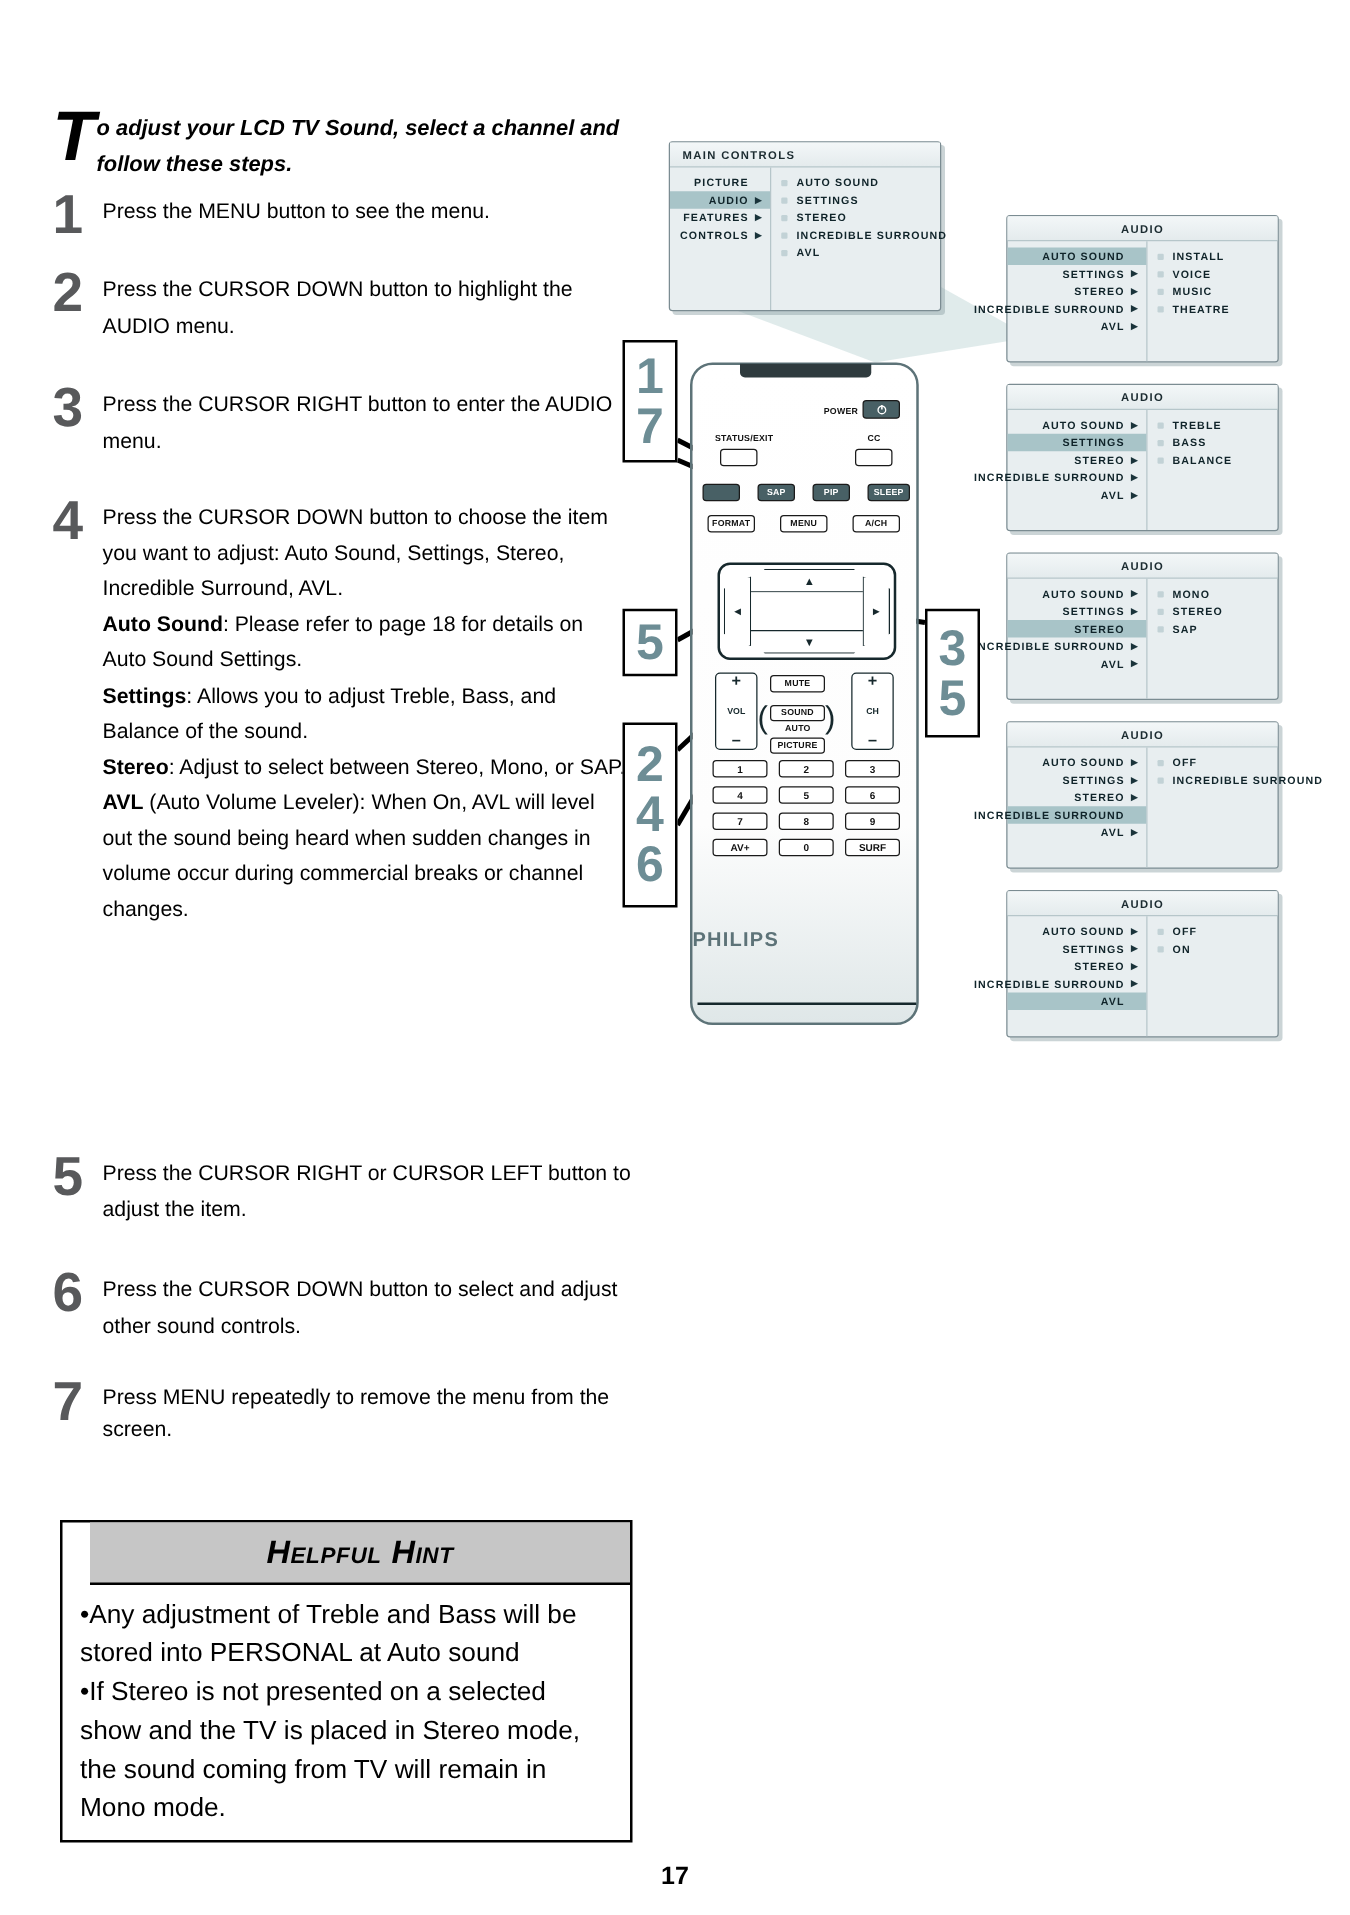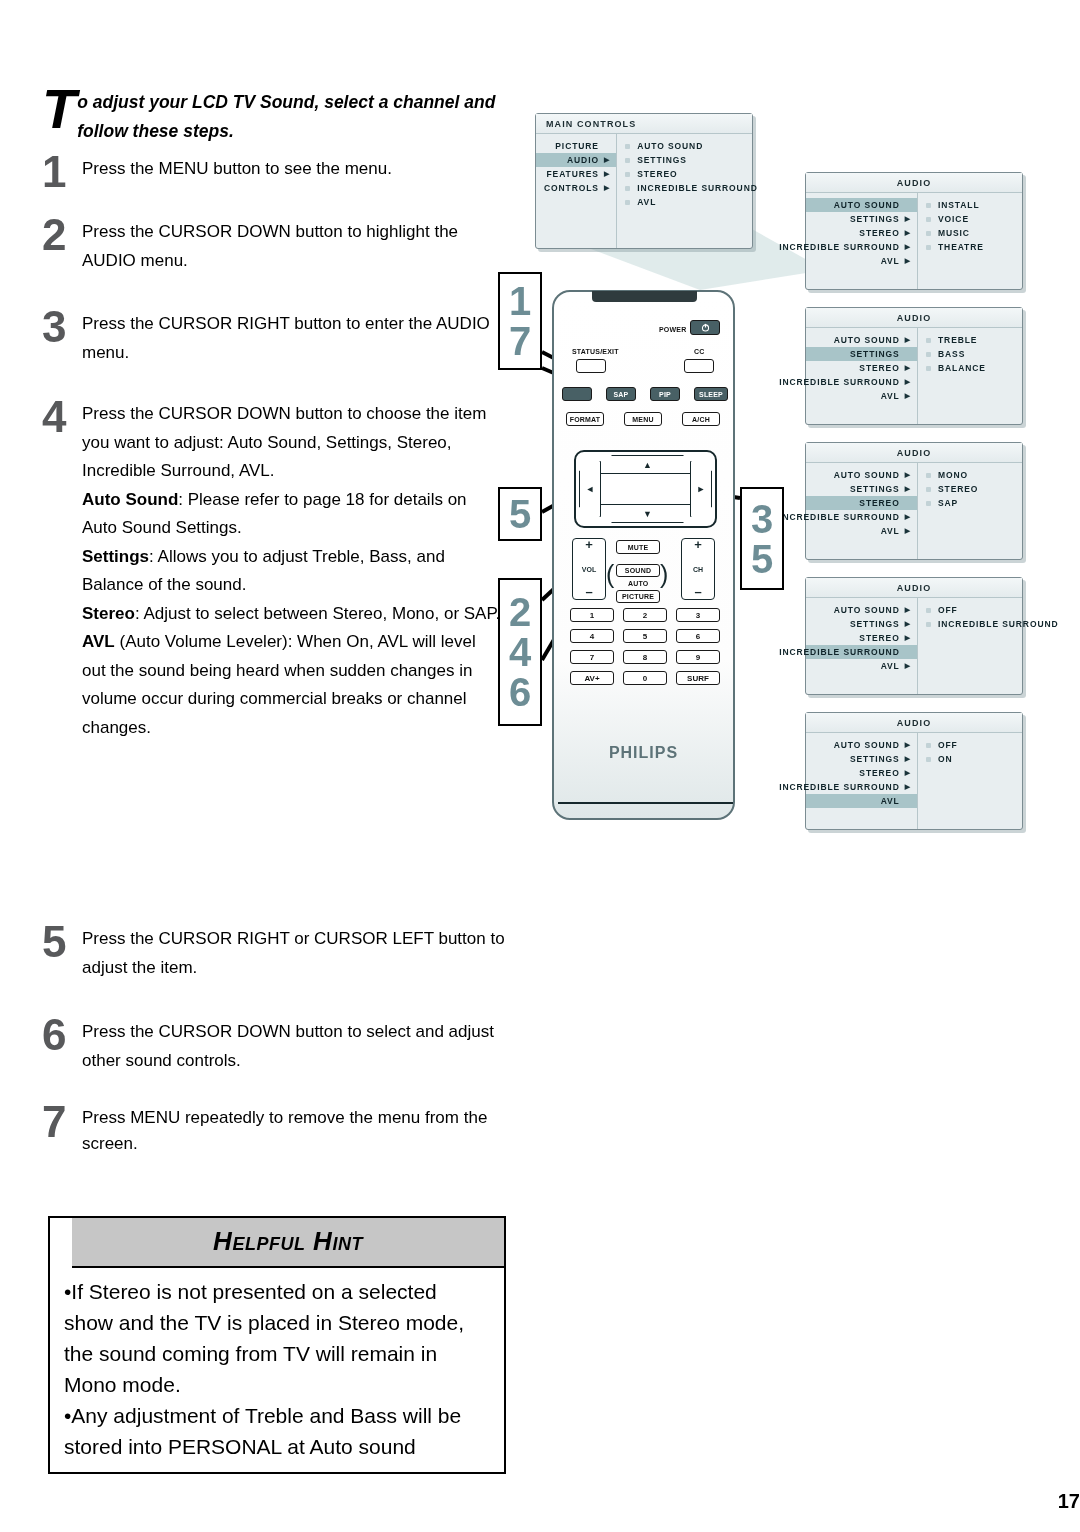--- a/index.html
+++ b/index.html
@@ -71,21 +71,21 @@
     background: #c6c6c6; border-bottom: 2px solid #000;
     text-align: center; font-size: 26px; font-weight: bold;
     font-style: italic; padding: 8px 0 9px 0;
     font-variant: small-caps; letter-spacing: .5px; margin-left: 22px;
   }
   .hint-body { padding: 8px 14px 10px 14px; }
   .hint-item { font-size: 21px; line-height: 31px; color: #000; }
 
   .page-number {
     position: absolute; left: 0; top: 1490px; width: 1080px;
-    text-align: right; font-size: 20px; font-weight: bold; color:#000;
+    text-align: center; font-size: 20px; font-weight: bold; color:#000;
   }
 
   
   .osd {
     position: absolute; background: #e8eef0;
     border: 1px solid #7b8c92;
     border-radius: 3px;
     box-shadow: 3px 3px 0 rgba(140,160,165,.45);
     font-family: "Liberation Sans", sans-serif;
   }
@@ -188,21 +188,21 @@
   .paren { position: absolute; font-size: 25px; color:#16282c; font-weight:300; }
   .keypad { position: absolute; left: 16px; top: 316px; width: 150px; }
   .keyrow { display: flex; justify-content: space-between; margin-bottom: 7px; }
   .key {
     width: 44px; height: 14px; border: 1.5px solid #1a1a1a; background: #fff;
     border-radius: 3px; font-size: 8px; font-weight: bold; color:#111;
     display:flex; align-items:center; justify-content:center;
   }
   .philips {
     position: absolute; left: 0; top: 452px; width: 100%;
-    text-align: center; font-size: 16px; font-weight: bold;
+    font-size: 16px; font-weight: bold;
     color: #5d7378; letter-spacing: 1px;
   }
   .remote-foot {
     position: absolute; left: 4px; bottom: 14px; width: 175px; height: 2px;
     background: #16282c;
   }
 
   
   .callout {
     position: absolute; border: 2.5px solid #000; background: #fff;
@@ -289,22 +289,22 @@
   </div>
 
   <div class="step" id="step7">
     <div class="step-num">7</div>
     <div class="step-body">Press MENU repeatedly to remove the menu from the screen.</div>
   </div>
 
   <div class="hint">
     <div class="hint-title">Helpful Hint</div>
     <div class="hint-body">
+      <div class="hint-item">•Any adjustment of Treble and Bass will be stored into PERSONAL at Auto sound</div>
       <div class="hint-item">•If Stereo is not presented on a selected show and the TV is placed in Stereo mode, the sound coming from TV will remain in Mono mode.</div>
-      <div class="hint-item">•Any adjustment of Treble and Bass will be stored into PERSONAL at Auto sound</div>
     </div>
   </div>
 
   <div class="page-number">17</div>
 
   <div class="osd" id="mainControls">
     <div class="osd-title">MAIN CONTROLS</div>
     <div class="osd-cols">
       <div class="osd-left" id="mc-left">
           <div class="osd-item">

